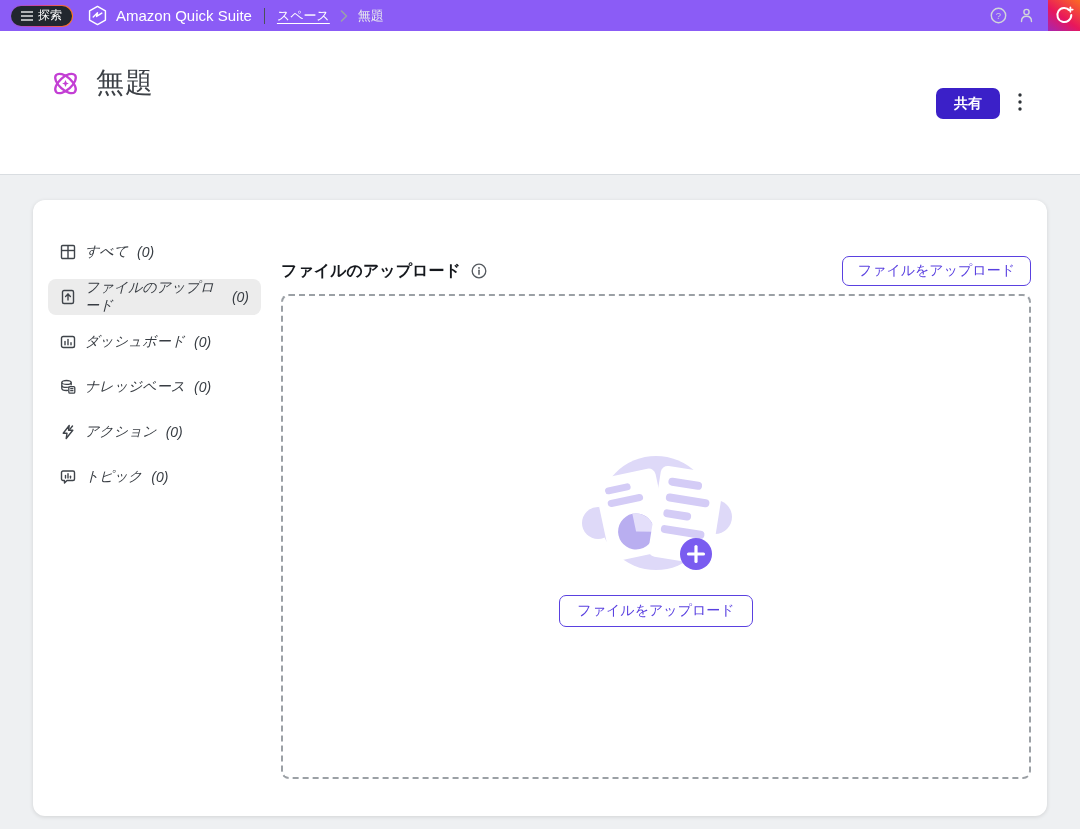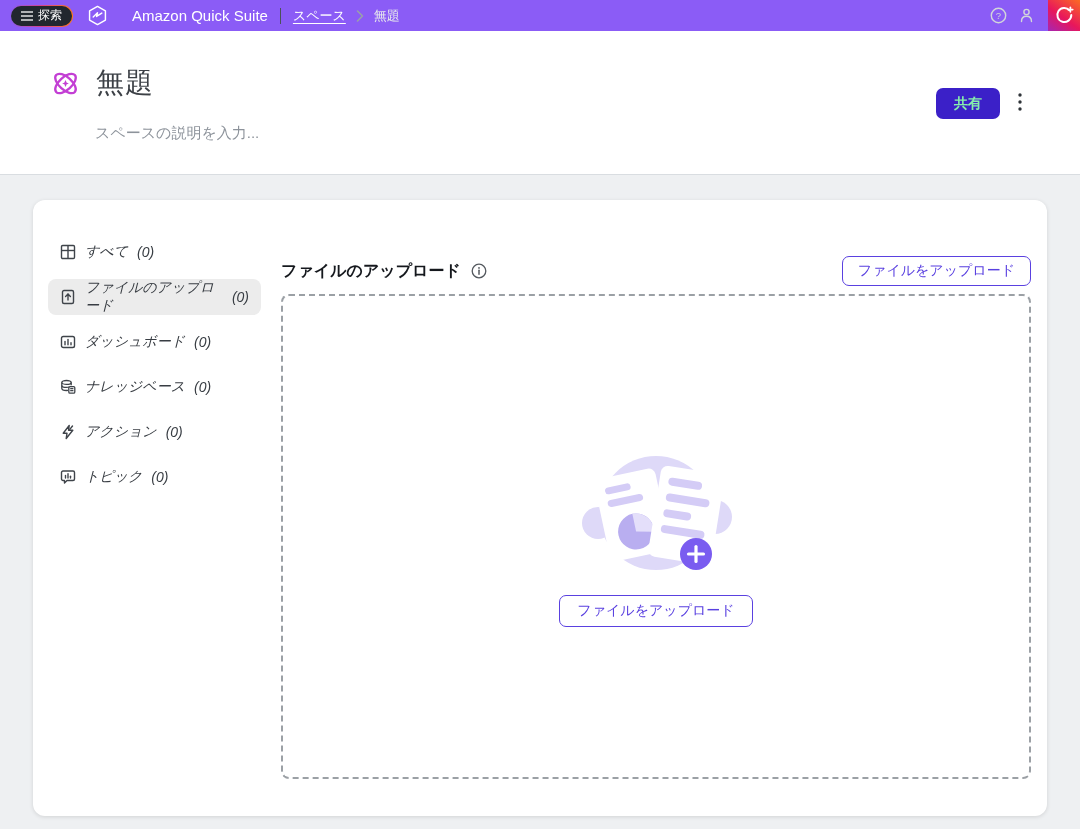--- a/index.html
+++ b/index.html
@@ -7,21 +7,21 @@
     font-family:"Liberation Sans", sans-serif; }
 
   
   .topbar { height:31px; background:#8b5cf6; display:flex; align-items:center;
     padding-left:10px; color:#fff; position:relative; }
   .explore-pill { display:flex; align-items:center; gap:5px; height:22px;
     padding:0 10px; border-radius:999px; cursor:pointer; color:#fff; font-size:12px;
     background:linear-gradient(#21272e,#21272e) padding-box,
                linear-gradient(90deg,#8a5cf0,#d4418c,#ff7a1a) border-box;
     border:1px solid transparent; }
-  .brand { display:flex; align-items:center; gap:24px; margin-left:14px;
+  .brand { display:flex; align-items:center; gap:8px; margin-left:14px;
     font-size:15px; color:#fff; cursor:pointer; }
   .tb-divider { width:1px; height:16px; background:#4a525a; margin:0 12px; }
   .crumb-link { color:#fff; font-size:13px; text-decoration:underline;
     text-underline-offset:3px; cursor:pointer; }
   .crumb-sep { margin:0 10px; display:flex; align-items:center; }
   .crumb-current { color:#e8eaec; font-size:13px; }
   .tb-spacer { flex:1; }
   .tb-iconbtn { width:28px; height:28px; display:flex; align-items:center;
     justify-content:center; cursor:pointer; background:none; border:none; }
   .chat-btn { width:32px; height:31px; margin-left:8px; border:none; cursor:pointer;
@@ -29,21 +29,21 @@
     background:linear-gradient(215deg,#ff7a1a -10%,#e8175b 55%,#8a2bd9 120%); }
 
   
   .page-header { background:#fff; height:144px; position:relative;
     border-bottom:1px solid #d9dde1; padding:33px 0 0 50px; }
   .title-row { display:flex; align-items:center; gap:15px; }
   .page-title { font-size:28px; font-weight:400; color:#3c4046; letter-spacing:1px; }
   .space-desc { margin:22px 0 0 45px; font-size:15px; color:#8d939b; cursor:text; }
   .header-actions { position:absolute; top:57px; right:54px; display:flex;
     align-items:center; gap:14px; }
-  .share-btn { min-width:64px; height:31px; background:#3b20c8; color:#86efac;
+  .share-btn { min-width:64px; height:31px; background:#3b20c8; color:#ffffff;
     border:none; border-radius:7px; font-size:14px; font-weight:600;
     cursor:pointer; padding:0 14px; }
   .kebab-btn { background:none; border:none; cursor:pointer; padding:2px 4px; }
 
   
   .content-area { padding:25px 33px; }
   .card { width:1014px; height:616px; background:#fff; border-radius:12px;
     box-shadow:0 1px 4px rgba(0,0,0,.12); display:flex; padding:20px 16px 20px 15px; }
 
   
@@ -137,21 +137,20 @@
   <div class="title-row">
     <svg width="31" height="31" viewBox="0 0 32 32">
       <g fill="none" stroke="#c33fd4" stroke-width="2.4">
         <ellipse cx="16" cy="16" rx="13" ry="6.5" transform="rotate(-42 16 16)"></ellipse>
         <ellipse cx="16" cy="16" rx="13" ry="6.5" transform="rotate(42 16 16)"></ellipse>
       </g>
       <path d="M16 12.5 L17.6 16 L16 19.5 L14.4 16 Z M12.5 16 L16 14.6 L19.5 16 L16 17.4 Z" fill="#c33fd4"></path>
     </svg>
     <h1 class="page-title">無題</h1>
   </div>
-  <div class="space-desc">スペースの説明を入力...</div>
 
   <div class="header-actions">
     <button class="share-btn">共有</button>
     <button class="kebab-btn">
       <svg width="4" height="18" viewBox="0 0 4 18">
         <circle cx="2" cy="2" r="1.7" fill="#2e3338"></circle>
           <circle cx="2" cy="9" r="1.7" fill="#2e3338"></circle>
           <circle cx="2" cy="16" r="1.7" fill="#2e3338"></circle>
       </svg>
     </button>

